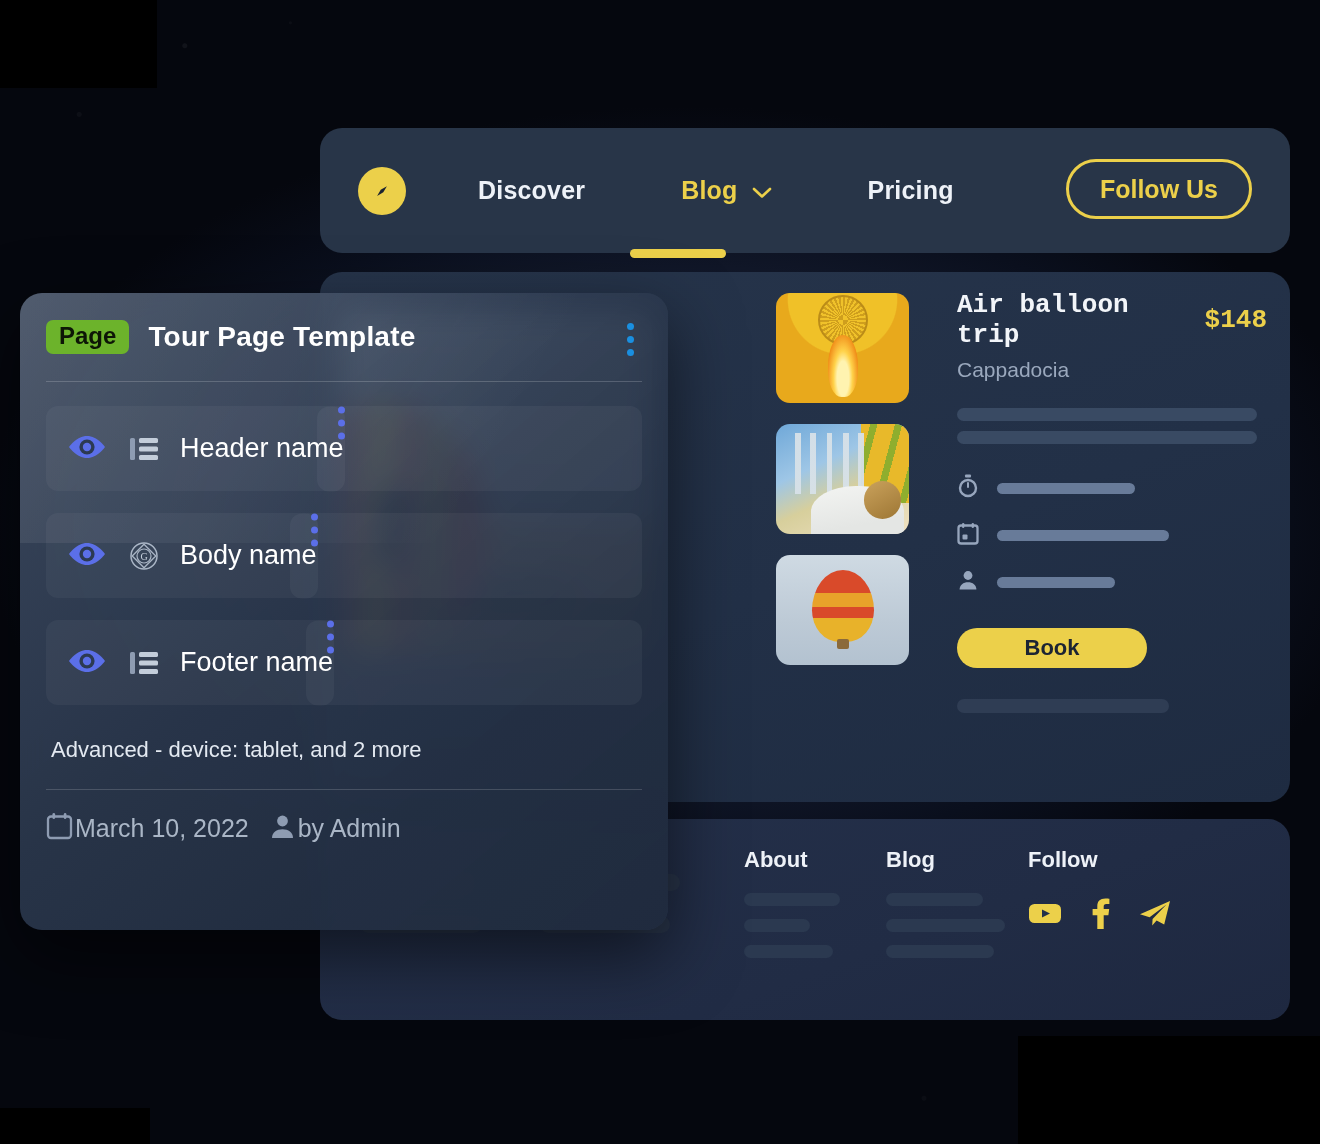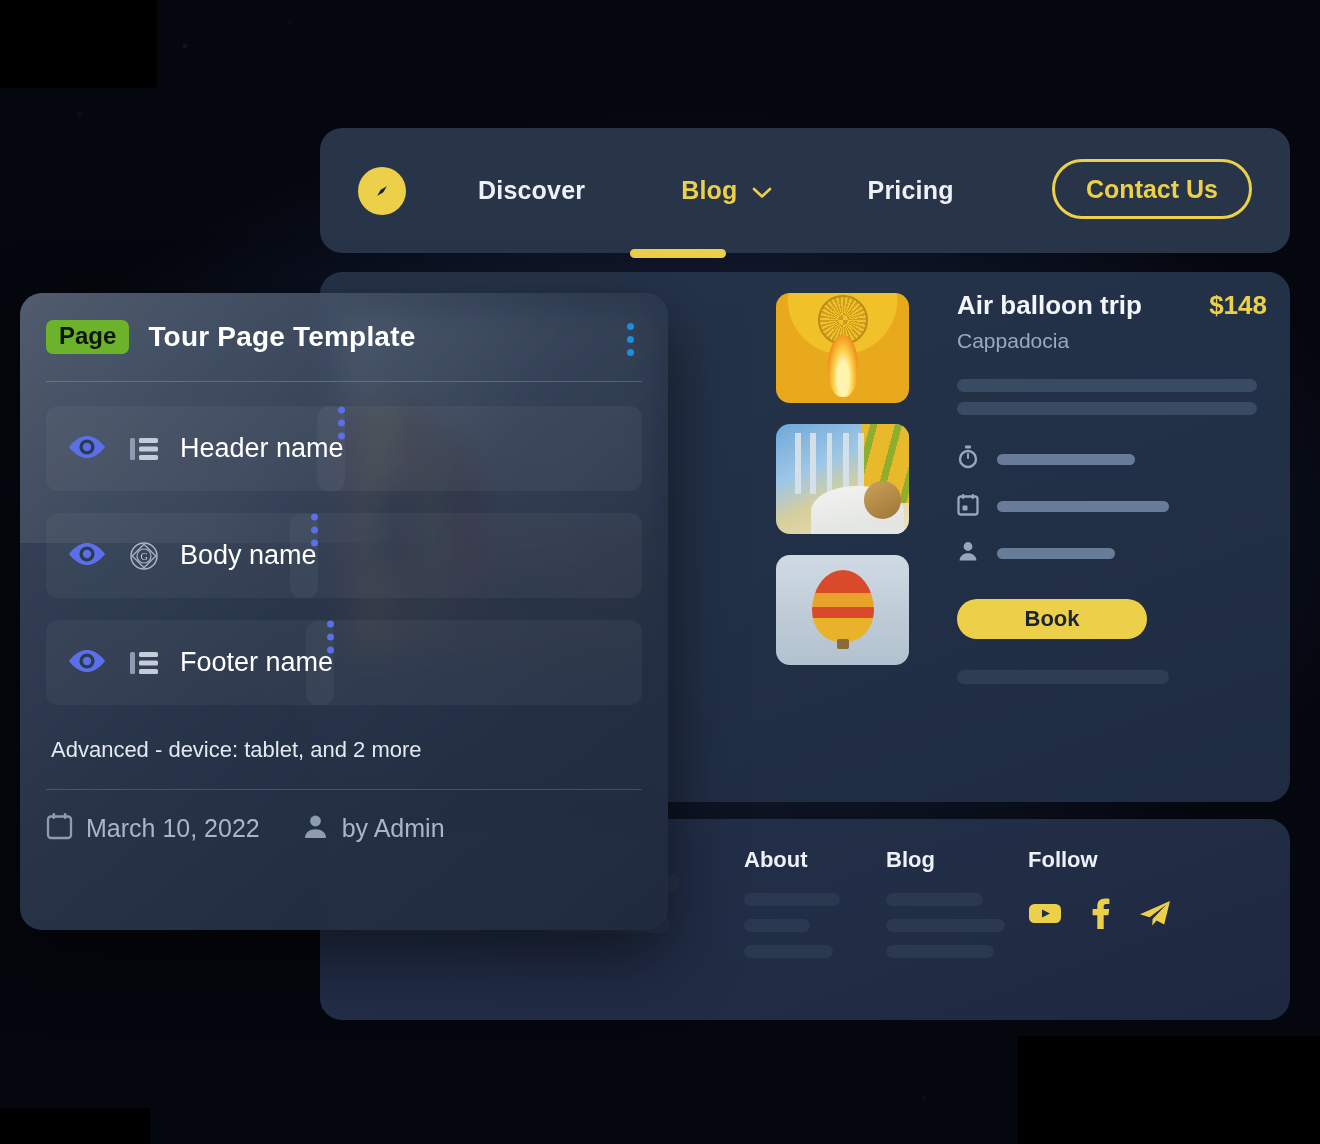--- a/index.html
+++ b/index.html
@@ -236,21 +236,21 @@
   }
   .skel { height: 13px; border-radius: 7px; background: #2f3d54; }
 
   
   .info {
     position: absolute;
     left: 637px; top: 18px;
     width: 310px;
   }
   .info-head {
-    display:flex; align-items:flex-start; justify-content: space-between;
+    display:flex; align-items:center; justify-content: space-between; font-family: Liberation Mono, monospace;
   }
   .info-title { font-size: 26px; font-weight: bold; color: #f2f5f9; }
   .info-price { font-size: 26px; font-weight: bold; color: #ecd04a; }
   .info-sub { margin-top: 8px; font-size: 21px; color: #9aa8bd; }
   .info-bars { margin-top: 26px; display:flex; flex-direction:column; gap:10px; }
   .bar-wide { height: 13px; border-radius:7px; background:#394a63; }
   .info-rows { margin-top: 30px; display:flex; flex-direction:column; gap:20px; }
   .info-row { display:flex; align-items:center; gap:18px; }
   .row-bar { height: 11px; border-radius:6px; background:#687b99; }
   .book-btn {
@@ -369,21 +369,21 @@
     font-size: 22px;
     color: #e3e9f1;
   }
   .card-divider2 {
     margin: 26px 26px 0;
     height: 1px;
     background: rgba(255,255,255,.16);
   }
   .card-meta {
     padding: 22px 26px 0;
-    display: flex; align-items: center; gap: 13px;
+    display: flex; align-items: center; gap: 2px;
   }
   .meta-text { font-size: 25px; color: #aab6c6; }
   .meta-gap { width: 16px; }
 </style>
 </head>
 <body>
 
 <div id="stage">
 
   <div class="backdrop"></div>
@@ -414,21 +414,21 @@
           </span>
         </div>
         <div class="nav-link">
           <span>Pricing</span>
         </div>
       </div>
 
       <div class="nav-underline"></div>
 
       <div class="contact-btn">
-        <span>Contact Us</span>
+        <span>Follow Us</span>
       </div>
     </div>
 
     <div class="content-panel">
 
       <div class="hero-img">
         <div class="hero-sky"></div>
         <div class="hero-field"></div>
         <div class="hero-trees"></div>
         <div class="hero-balloon"></div>

